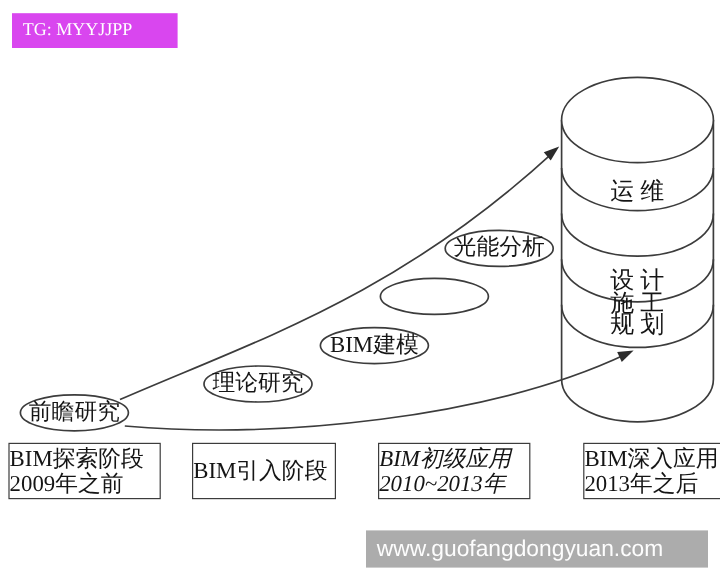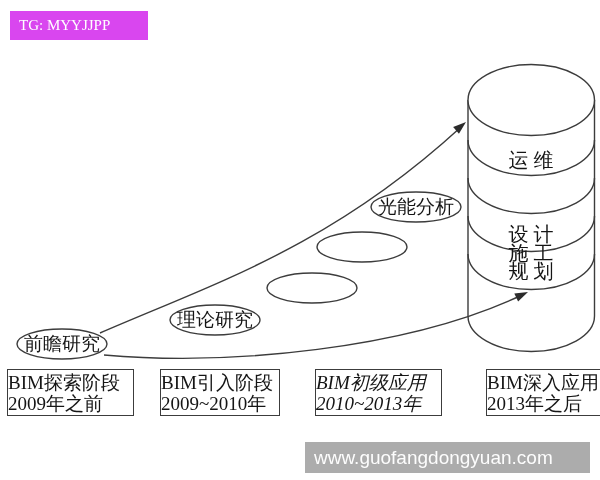--- a/index.html
+++ b/index.html
@@ -121,34 +121,34 @@
       <ellipse cx="312" cy="288" rx="45" ry="15" fill="#ffffff"></ellipse>
       <ellipse cx="362" cy="247" rx="45" ry="15" fill="#ffffff"></ellipse>
       <ellipse cx="416" cy="207" rx="45" ry="15" fill="#ffffff"></ellipse>
     </g>
   </svg>
 
   <div class="banner">TG: MYYJJPP</div>
 
   <div class="oval-label" style="left:14px;  top:329px;">前瞻研究</div>
   <div class="oval-label" style="left:167px; top:305px;">理论研究</div>
+  <div class="oval-label" style="left:264px; top:273px;">BIM建模</div>
   <div class="oval-label" style="left:368px; top:192px;">光能分析</div>
 
   <div class="cyl-label" style="top:145px;">运维</div>
   <div class="cyl-label" style="top:190px;margin-top:48px;">施工</div>
   <div class="cyl-label" style="top:219px;">设计</div>
   <div class="cyl-label" style="top:256px;">规划</div>
 
   <div class="stage-box" style="left:7px;   width:127px;">
     <div class="line1">BIM探索阶段</div>
     <div class="line2">2009年之前</div>
   </div>
   <div class="stage-box" style="left:160px; width:120px;">
     <div class="line1">BIM引入阶段</div>
-    <div class="line2">2009~2010年</div>
   </div>
   <div class="stage-box" style="left:315px; width:127px;font-style:italic;">
     <div class="line1">BIM初级应用</div>
     <div class="line2">2010~2013年</div>
   </div>
   <div class="stage-box" style="left:486px; width:127px;">
     <div class="line1">BIM深入应用</div>
     <div class="line2">2013年之后</div>
   </div>
 

